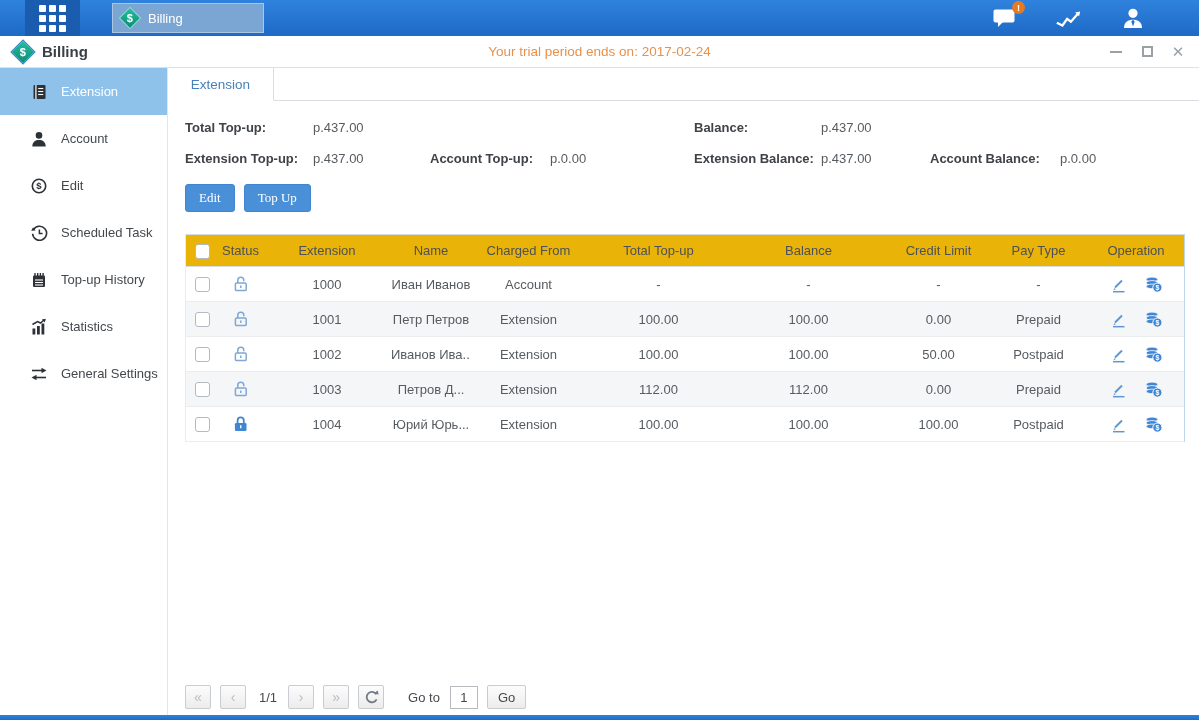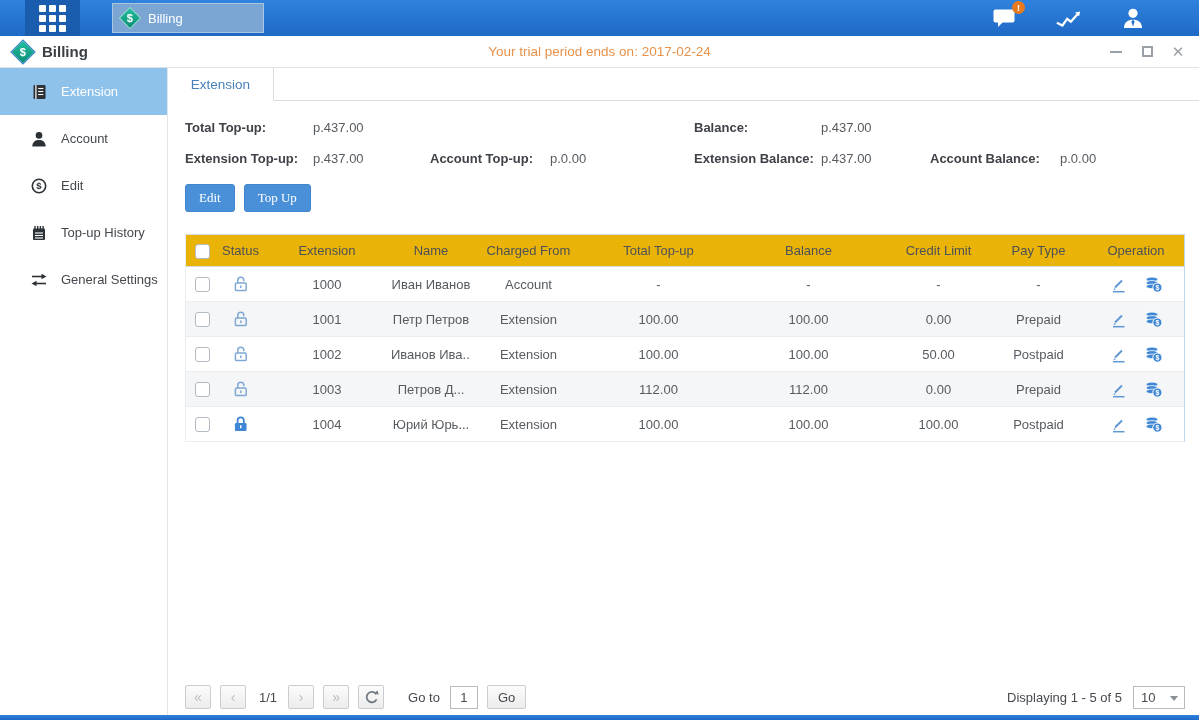--- a/index.html
+++ b/index.html
@@ -163,31 +163,49 @@
       <span>Account</span>
     </div>
     <div class="side-item">
       <svg width="18" height="18" viewBox="0 0 18 18" fill="none">
           <circle cx="9" cy="9" r="6.7" stroke="currentColor" stroke-width="1.6"></circle>
           <text x="9" y="12.4" text-anchor="middle" font-size="9.5" font-weight="bold" fill="currentColor">$</text>
         </svg>
       <span>Edit</span>
     </div>
     <div class="side-item">
+      <svg width="18" height="18" viewBox="0 0 18 18" fill="none">
+          <path d="M3.6 5.6 A7 7 0 1 1 2.6 9.8" stroke="currentColor" stroke-width="1.6"></path>
+          <polygon points="1.2,6.8 5.6,6.6 3.1,3.2" fill="currentColor"></polygon>
+          <polyline points="9.4,5.6 9.4,9.6 12.6,9.6" stroke="currentColor" stroke-width="1.5"></polyline>
+        </svg>
+      <span>Scheduled Task</span>
+    </div>
+    <div class="side-item">
       <svg width="18" height="18" viewBox="0 0 18 18">
           <rect x="3" y="4.5" width="12" height="11.5" rx="1" fill="currentColor"></rect>
           <line x1="5" y1="2" x2="5" y2="6" stroke="currentColor" stroke-width="1.4"></line>
           <line x1="7.7" y1="2" x2="7.7" y2="6" stroke="currentColor" stroke-width="1.4"></line>
           <line x1="10.4" y1="2" x2="10.4" y2="6" stroke="currentColor" stroke-width="1.4"></line>
           <line x1="13.1" y1="2" x2="13.1" y2="6" stroke="currentColor" stroke-width="1.4"></line>
           <line x1="5" y1="9" x2="13" y2="9" stroke="#fff" stroke-width="1.1"></line>
           <line x1="5" y1="11.5" x2="13" y2="11.5" stroke="#fff" stroke-width="1.1"></line>
           <line x1="5" y1="14" x2="13" y2="14" stroke="#fff" stroke-width="1.1"></line>
         </svg>
       <span>Top-up History</span>
+    </div>
+    <div class="side-item">
+      <svg width="18" height="18" viewBox="0 0 18 18">
+          <rect x="2.5" y="10.5" width="2.8" height="6" fill="currentColor"></rect>
+          <rect x="7" y="8" width="2.8" height="8.5" fill="currentColor"></rect>
+          <rect x="11.5" y="5.5" width="2.8" height="11" fill="currentColor"></rect>
+          <polyline points="2.5,6.5 7.5,3.5 10.5,5 14,2" stroke="currentColor" stroke-width="1.5" fill="none"></polyline>
+          <polygon points="15.8,0.8 11.8,1.6 14.8,4.4" fill="currentColor"></polygon>
+        </svg>
+      <span>Statistics</span>
     </div>
     <div class="side-item">
       <svg width="18" height="18" viewBox="0 0 18 18">
           <line x1="2" y1="5.5" x2="13.5" y2="5.5" stroke="currentColor" stroke-width="1.6"></line>
           <polygon points="16.5,5.5 11.5,2.8 11.5,8.2" fill="currentColor"></polygon>
           <line x1="4.5" y1="12.5" x2="16" y2="12.5" stroke="currentColor" stroke-width="1.6"></line>
           <polygon points="1.5,12.5 6.5,9.8 6.5,15.2" fill="currentColor"></polygon>
         </svg>
       <span>General Settings</span>
     </div>
@@ -412,26 +430,19 @@
         <span class="pbtn">»</span>
         <span class="pbtn">
           <svg width="15" height="15" viewBox="0 0 15 15" fill="none">
               <path d="M12.6 9.3 A5.2 5.2 0 1 1 12.3 4.4" stroke="#6f7a85" stroke-width="1.8"></path>
               <polygon points="10.4,3.1 14.7,4.7 13.6,0.6" fill="#6f7a85"></polygon>
             </svg>
         </span>
         <span class="goto-label">Go to</span>
         <input class="goto-input" value="1" style="">
         <button class="go-btn">Go</button>
-        <span class="pager-right">
-          <span class="displaying">Displaying 1 - 5 of 5</span>
-          <span class="size-select">
-            <span>10</span>
-            <span class="caret"></span>
-          </span>
-        </span>
       </div>
 
     </div>
   </div>
 </div>
 
 <div class="bottom-strip"></div>
 
 </body></html>

